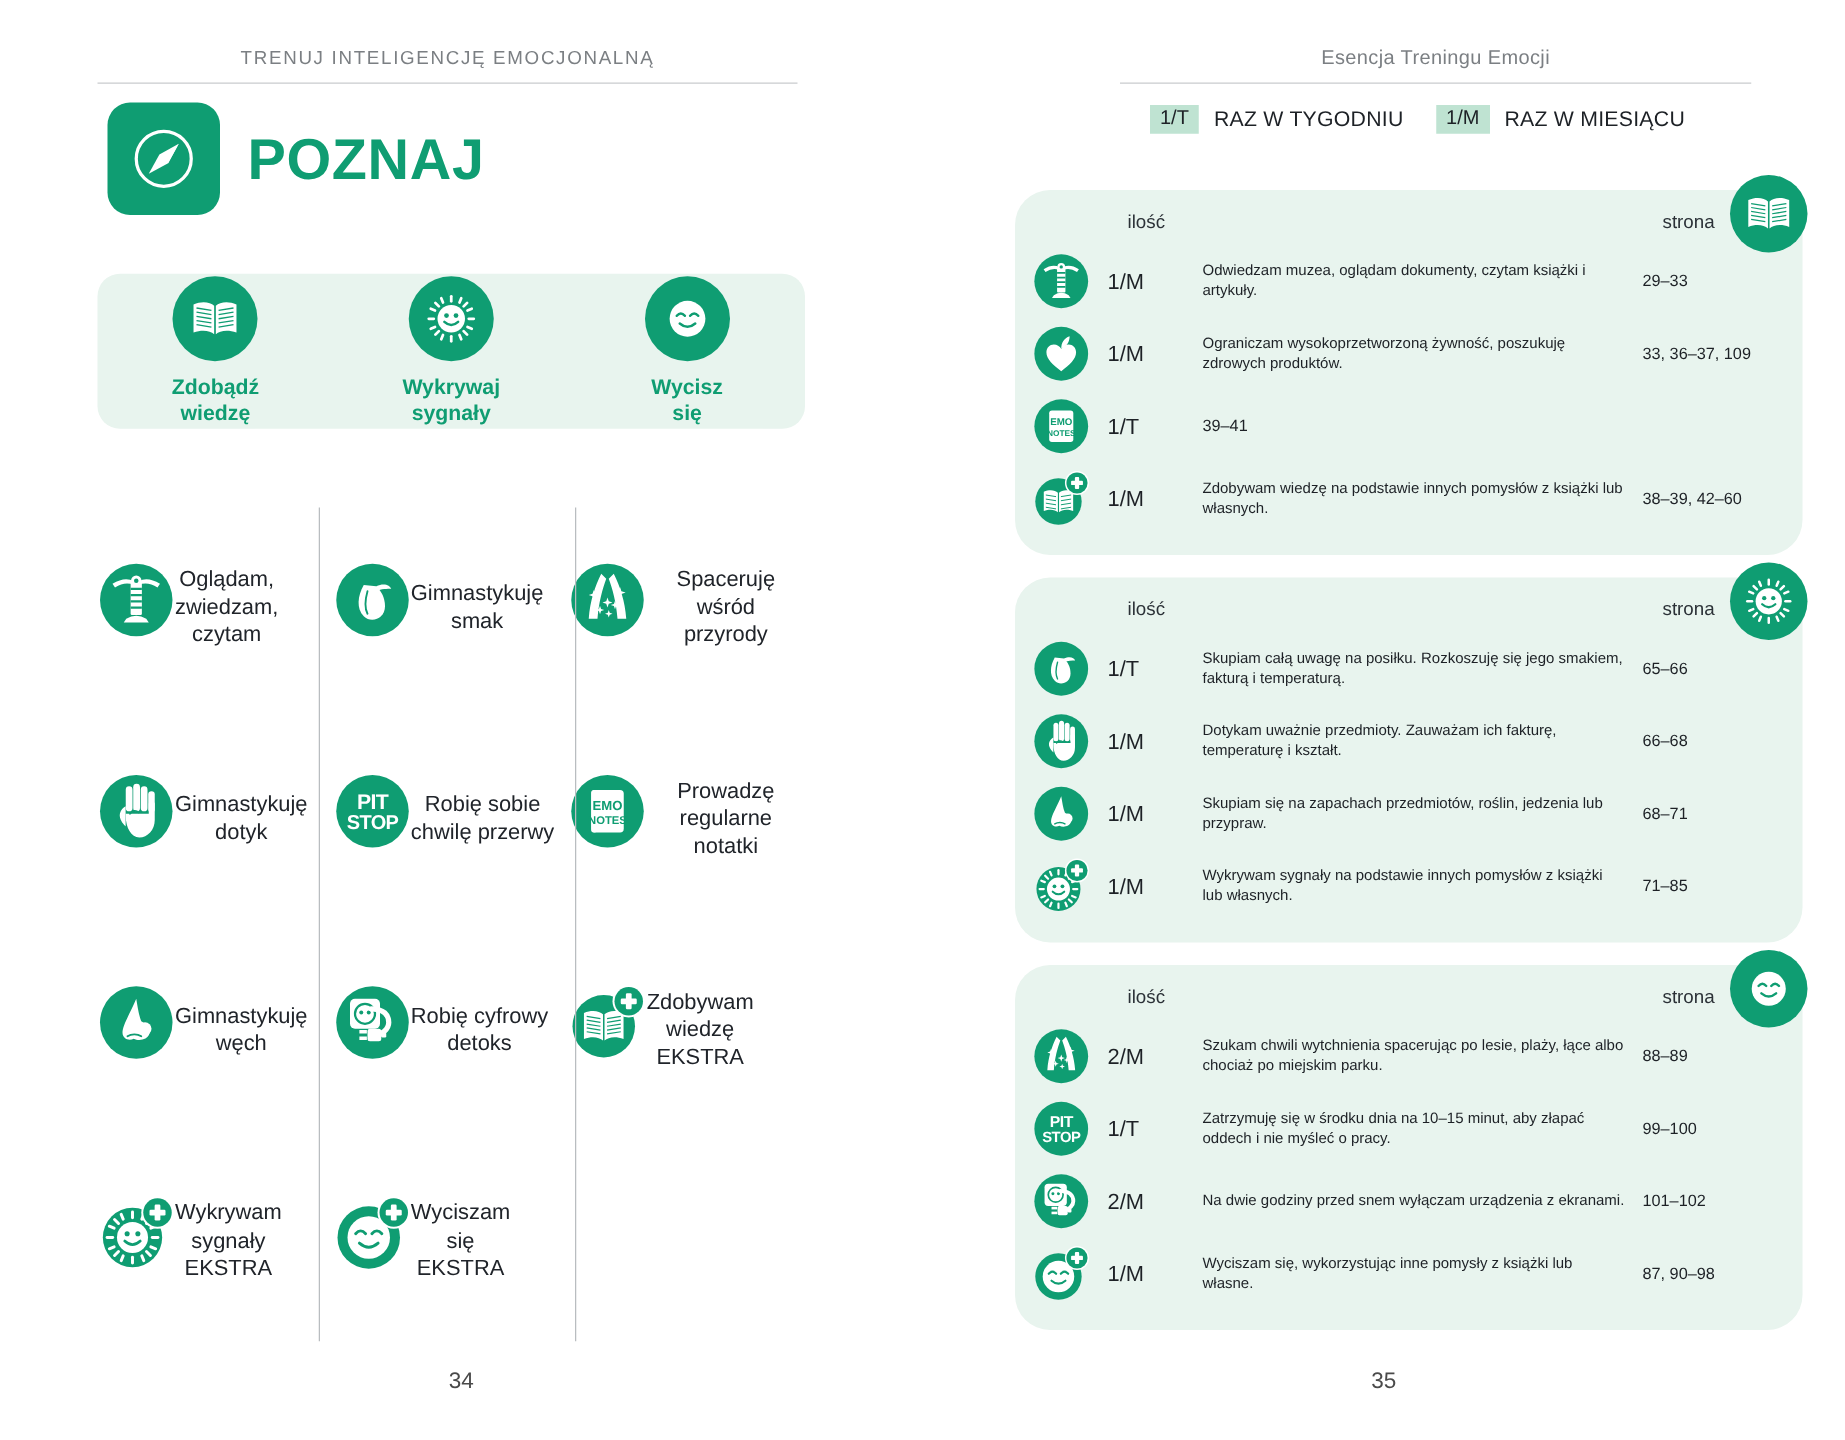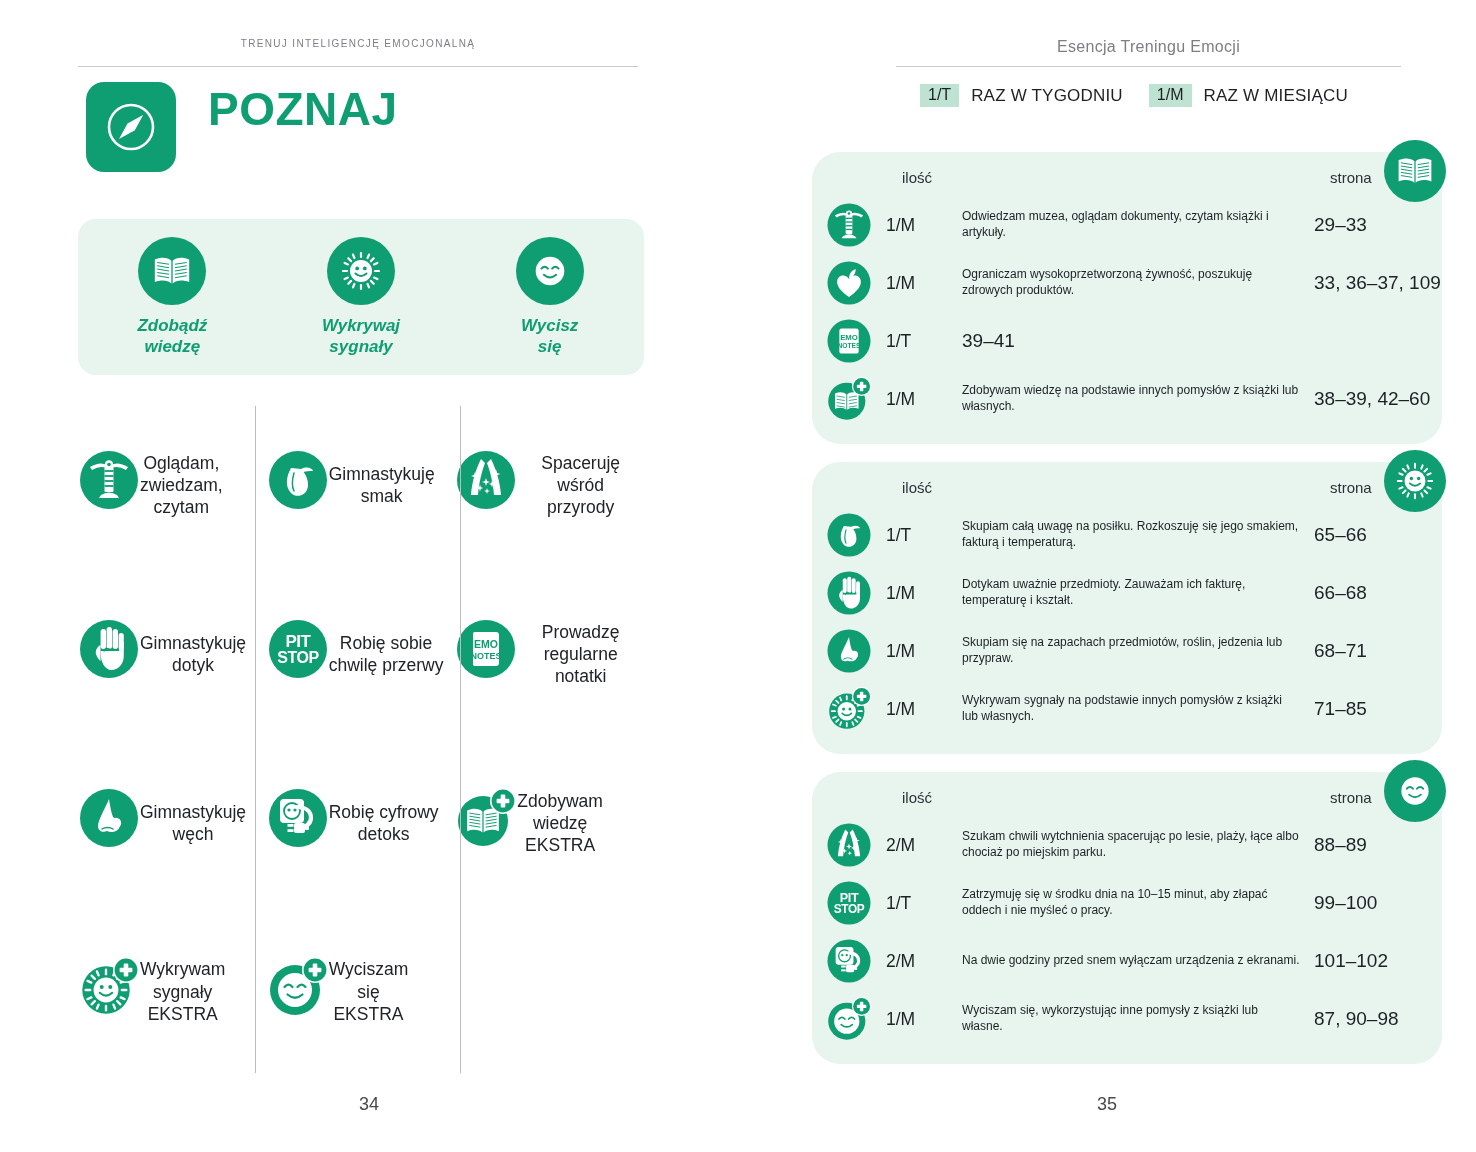--- a/index.html
+++ b/index.html
@@ -11,48 +11,48 @@
   }
   .spread { position: relative; width: 1476px; height: 1152px; }
 
   
   .page-left  { position: absolute; left: 0;   top: 0; width: 738px; height: 1152px; }
   .page-right { position: absolute; left: 738px; top: 0; width: 738px; height: 1152px; }
 
   .run-head {
     position: absolute; left: 78px; top: 38px; width: 560px;
     text-align: center;
-    font-size: 10px; letter-spacing: 1.35px;
+    font-size: 15px; letter-spacing: 1.35px;
     color: #7b7f83; text-transform: uppercase;
   }
   .run-head.right {
     left: 896px; top: 38px; width: 505px;
     letter-spacing: .3px; text-transform: none; font-size: 16px;
   }
   .rule {
     position: absolute; left: 78px; top: 66px; width: 560px;
     height: 1px; background: #c9ccce;
   }
   .rule.right { left: 896px; top: 66px; width: 505px; }
 
   
-  .title-block { position: absolute; left: 86px; top: 82px; display: flex; align-items: flex-start; gap: 32px; }
+  .title-block { position: absolute; left: 86px; top: 82px; display: flex; align-items: center; gap: 22px; }
   .brand-tile {
     width: 90px; height: 90px; border-radius: 18px;
     background: #0f9d72; display: flex; align-items: center; justify-content: center;
   }
   .brand-title {
     font-size: 46px; font-weight: 700; letter-spacing: .5px; color: #0f9d72;
   }
 
   
   .pillars {
-    position: absolute; left: 78px; top: 219px; width: 566px; height: 156px;
+    position: absolute; left: 78px; top: 219px; width: 566px; height: 124px;
     background: #e8f4ee; border-radius: 18px;
-    display: flex; align-items: center; font-style: italic;
+    display: flex; align-items: center;
   }
   .pillar { flex: 1; display: flex; flex-direction: column; align-items: center; gap: 11px; }
   .pillar .badge { width: 68px; height: 68px; border-radius: 50%; background: #0f9d72;
                    display: flex; align-items: center; justify-content: center; }
   .pillar .cap {
     font-size: 17px; font-weight: 700; color: #0f9d72; text-align: center; line-height: 1.22;
   }
 
   
   .grid {
@@ -112,21 +112,21 @@
   .row {
     display: flex; align-items: center; height: 58px;
   }
   .row .r-ico { width: 74px; display: flex; justify-content: center; align-items: center; }
   .row .r-ico .ico { width: 46px; height: 46px; position: relative; }
   .row .r-qty { width: 76px; font-size: 17.5px; color: #1d2126; }
   .row .r-txt {
     flex: 1; font-size: 12px; color: #1d2126; line-height: 1.33; padding-right: 14px;
   }
   .row .r-txt em { font-style: italic; }
-  .row .r-page { width: 128px; font-size: 19px; color: #1d2126; line-height: 1.33; }
+  .row .r-page { width: 128px; font-size: 13px; color: #1d2126; line-height: 1.33; }
 
   svg { display: block; }
 </style>
 </head>
 <body>
 
 <div class="spread">
 
   <div class="page-left">
 

